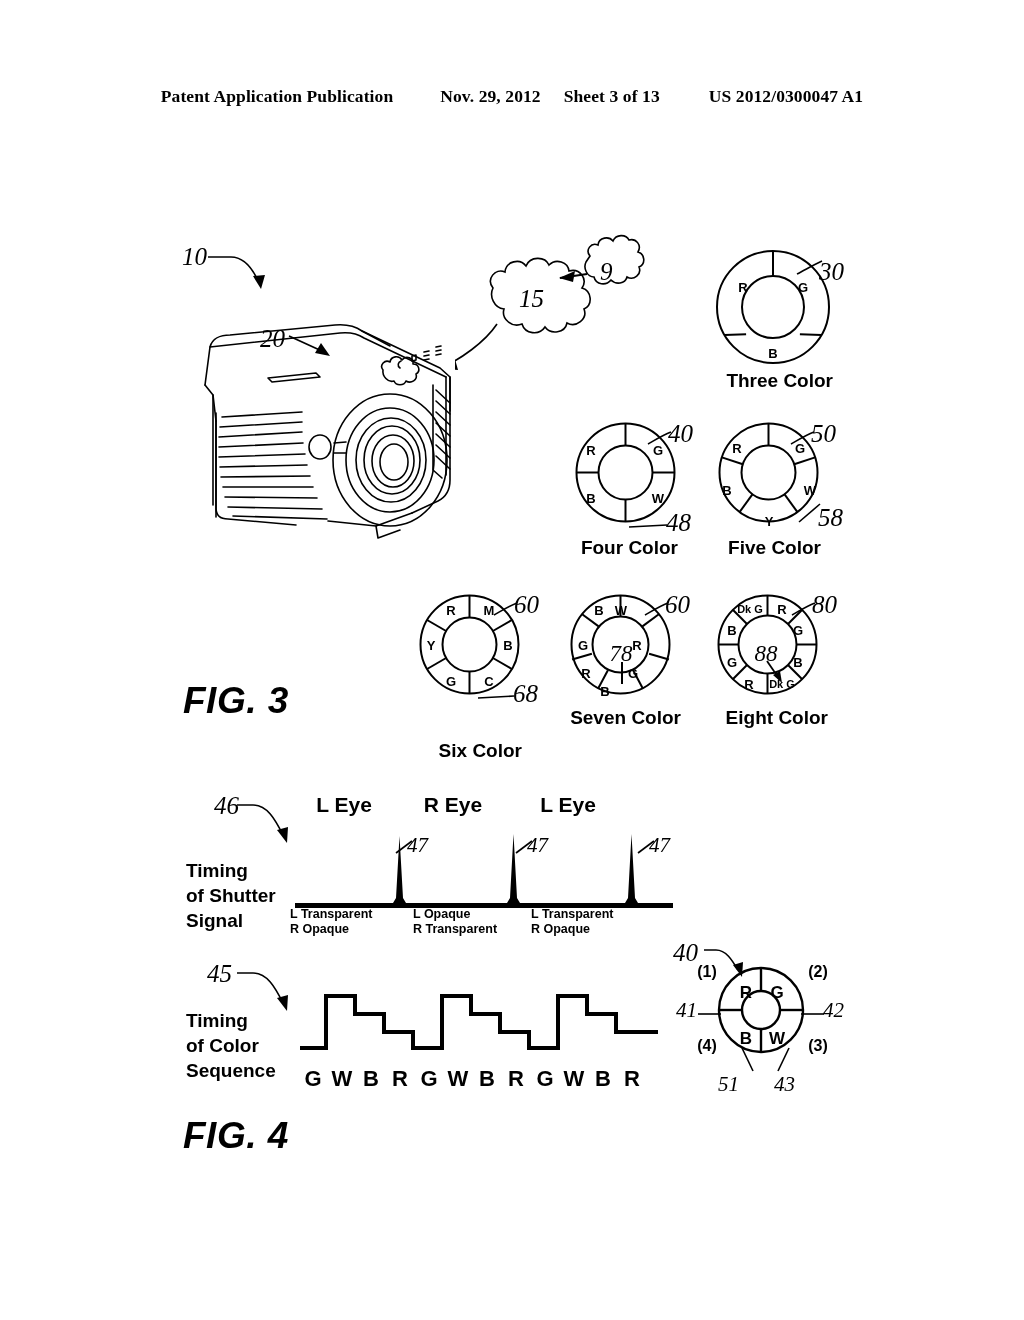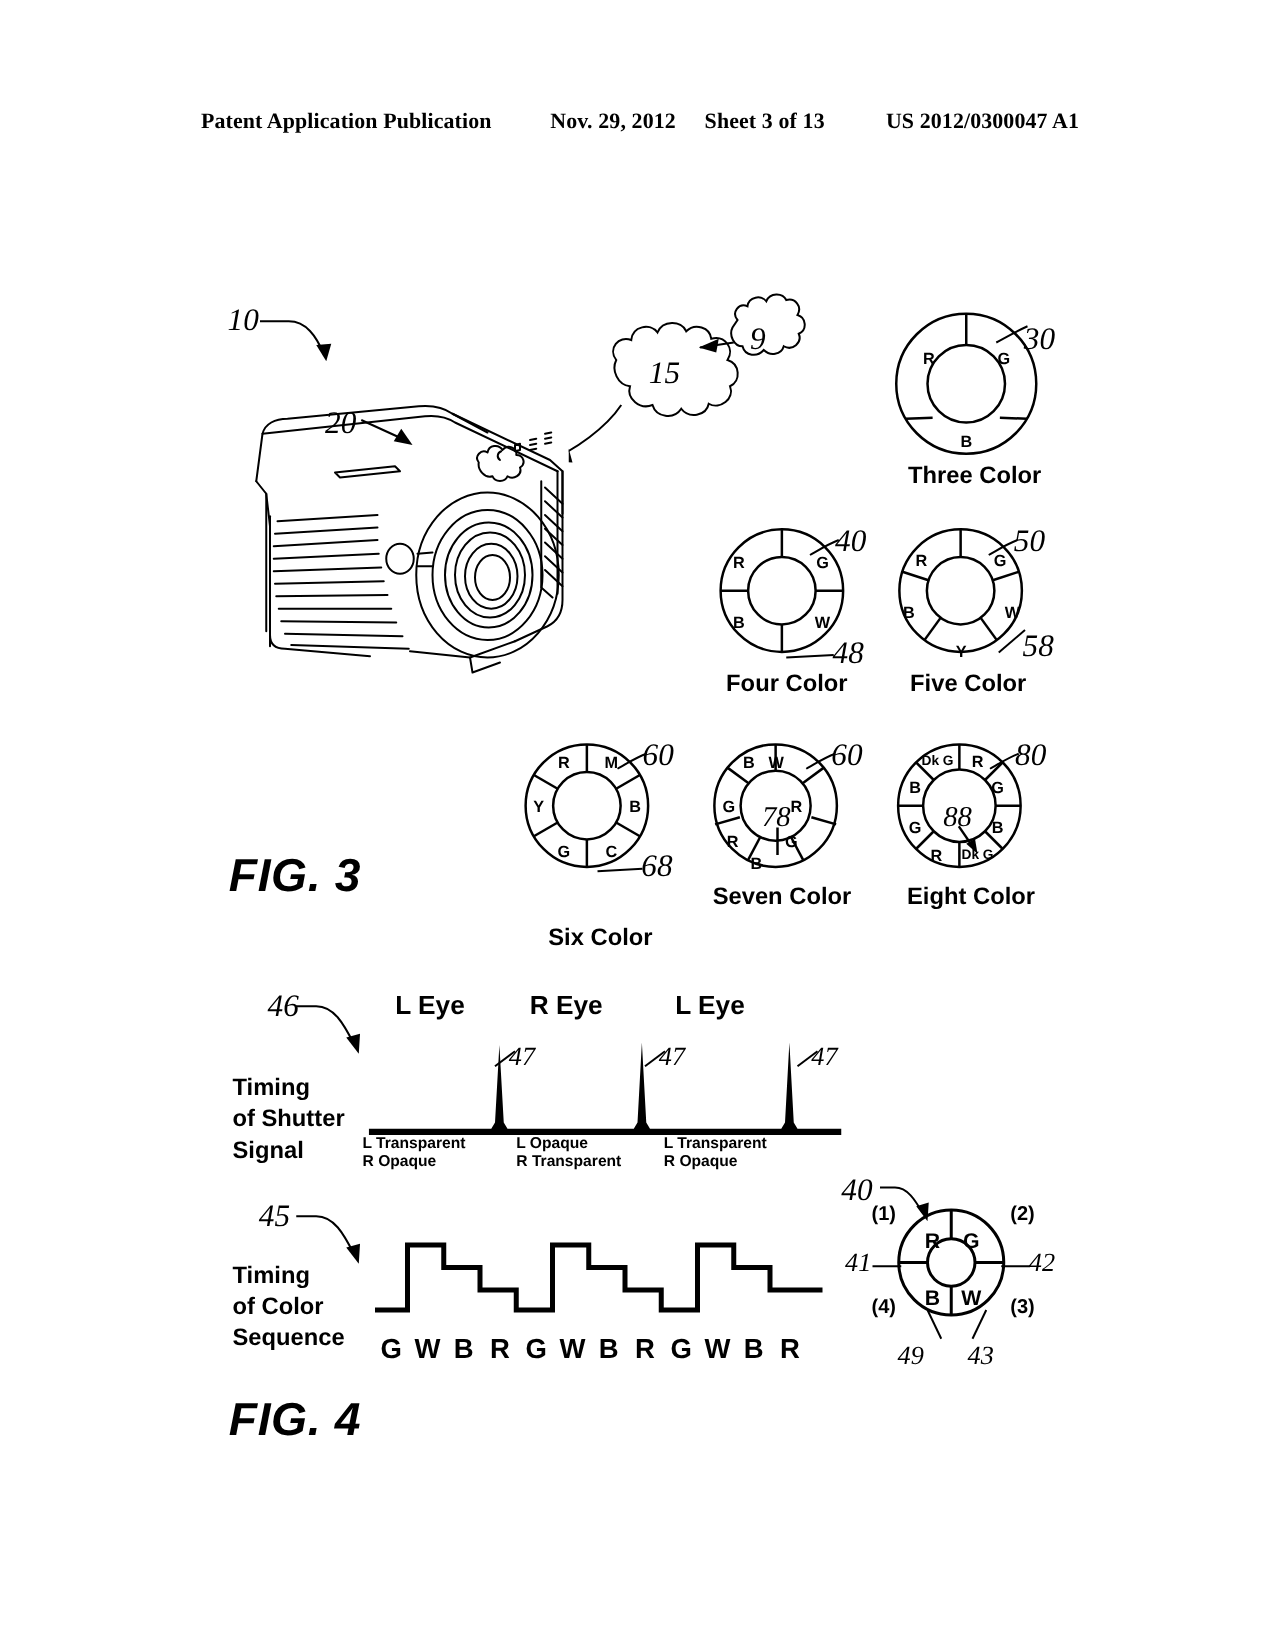--- a/index.html
+++ b/index.html
@@ -639,20 +639,20 @@
 
 <div class="ref small" style="left:774px; top:1072px;">43</div>
 <div class="svgbox" style="left:775px; top:1046px;">
 <svg width="18" height="28" viewBox="0 0 18 28">
       <g fill="none" stroke="#000" stroke-width="1.6">
         <path d="M14 2 L3 25"></path>
       </g>
     </svg>
 </div>
 
-<div class="ref small" style="left:718px; top:1072px;">49</div>
+<div class="ref small" style="left:718px; top:1072px;">51</div>
 <div class="svgbox" style="left:738px; top:1046px;">
 <svg width="18" height="28" viewBox="0 0 18 28">
       <g fill="none" stroke="#000" stroke-width="1.6">
         <path d="M4 2 L15 25"></path>
       </g>
     </svg>
 </div>
 
 </body></html>

